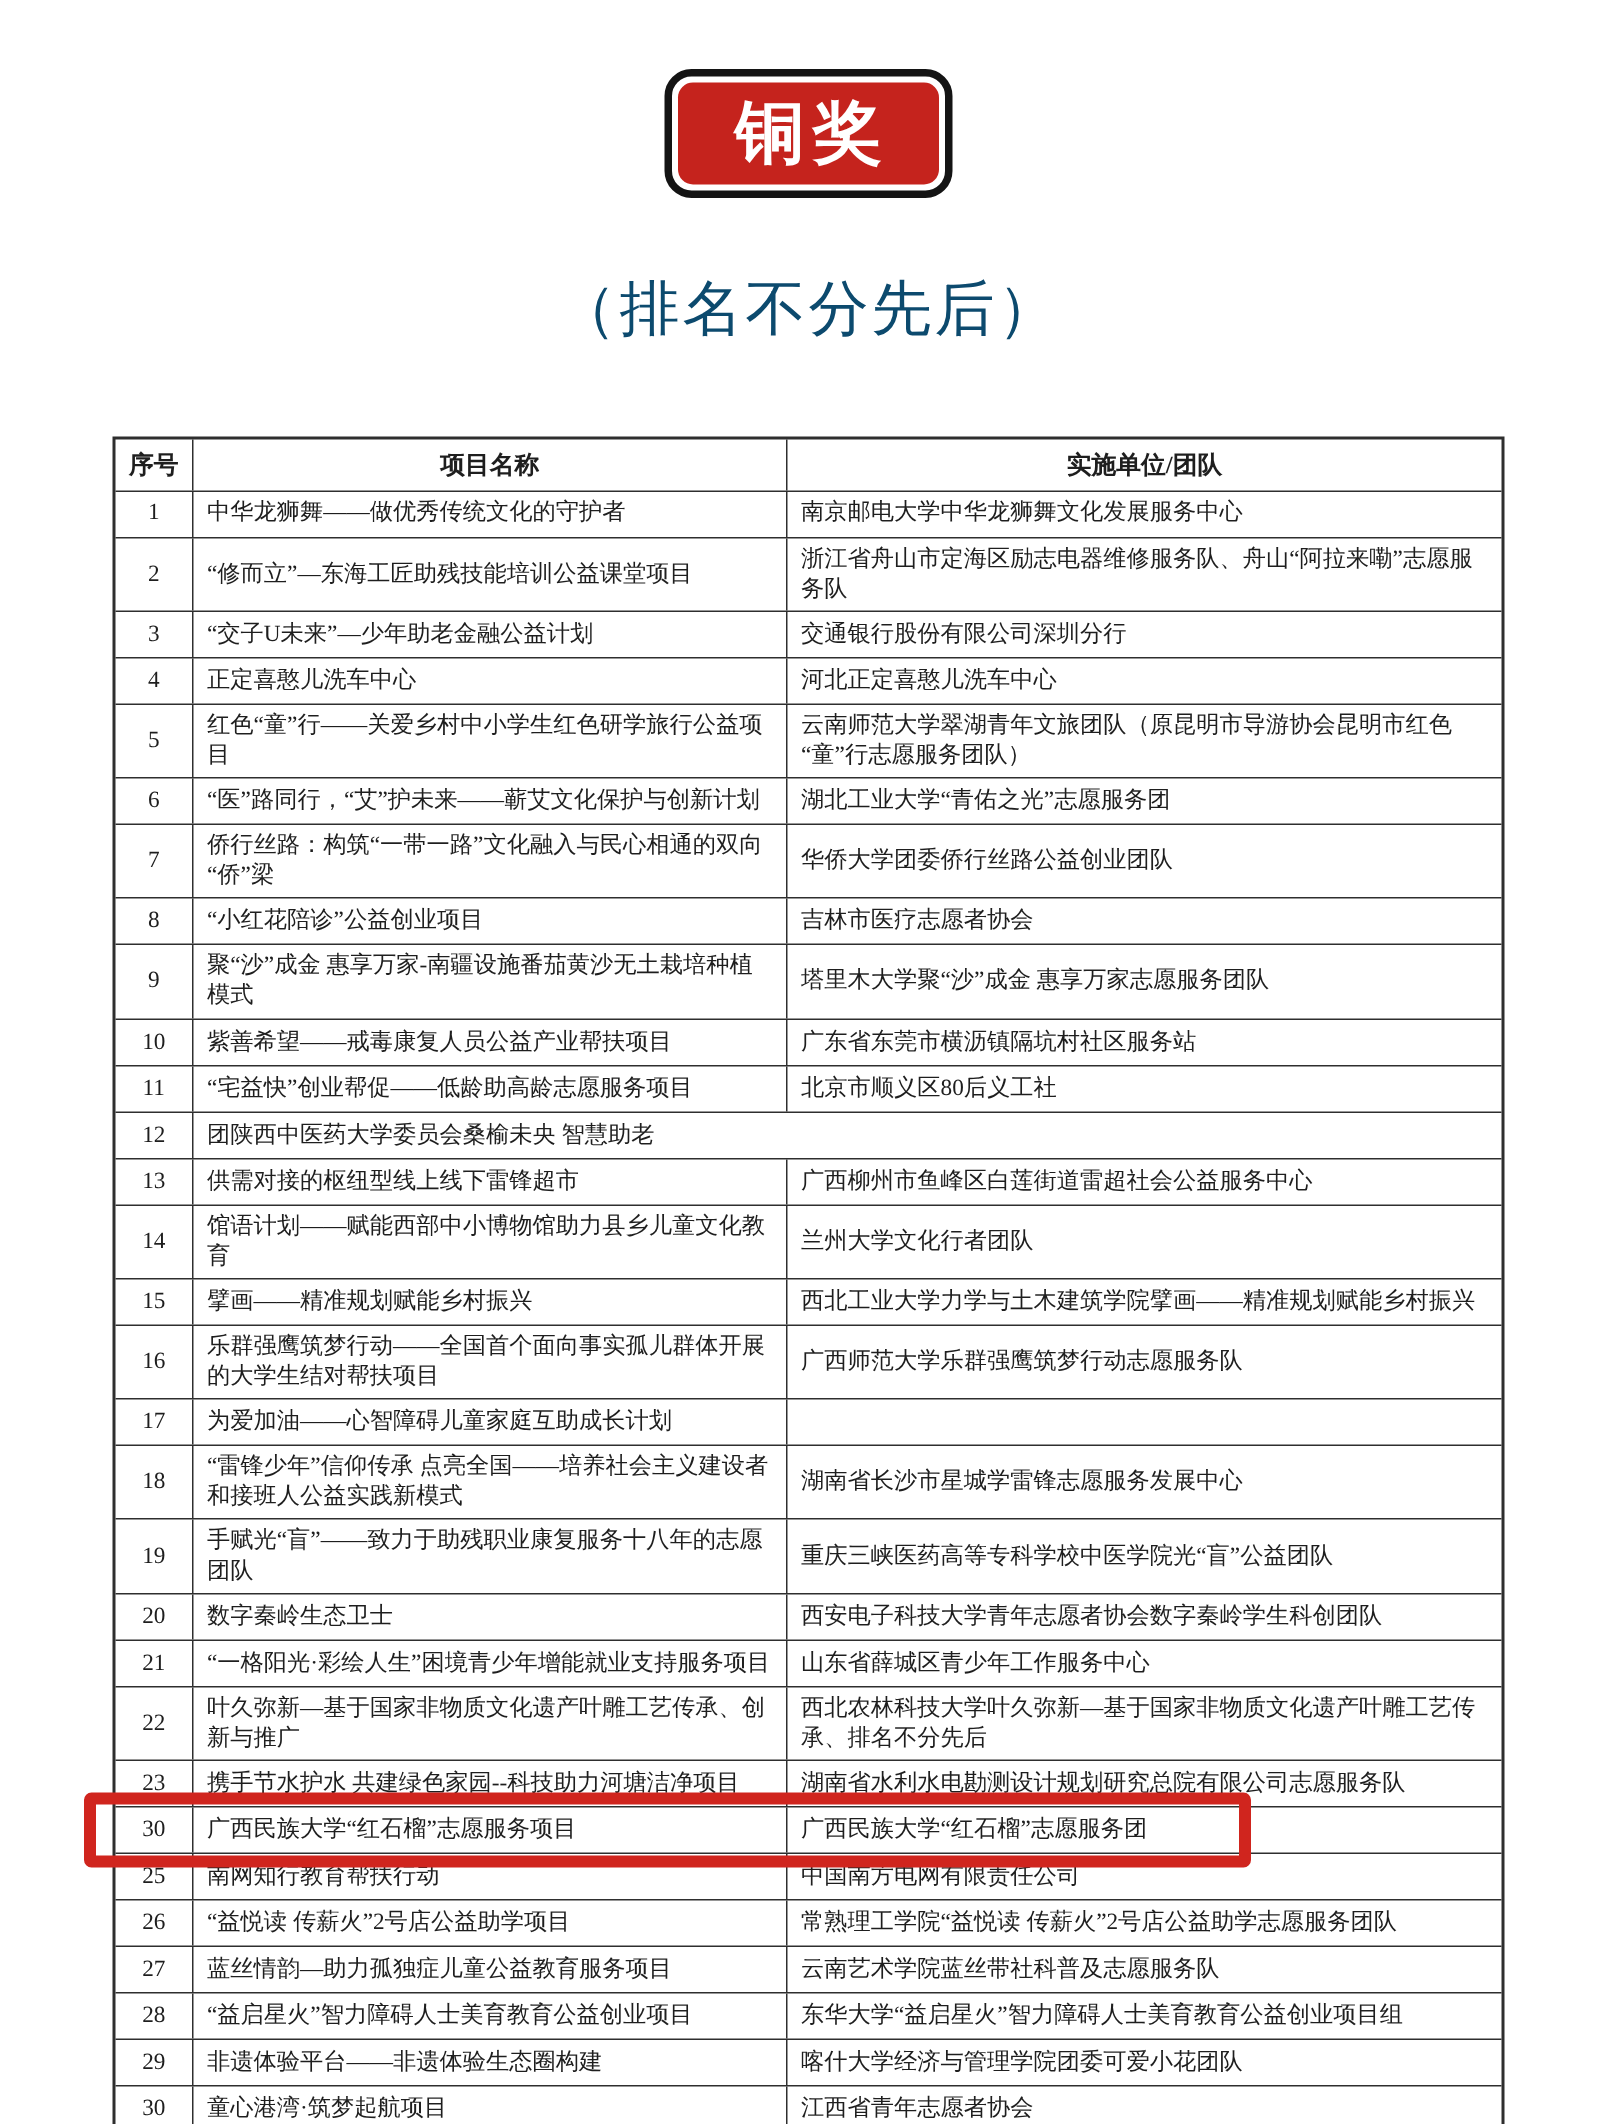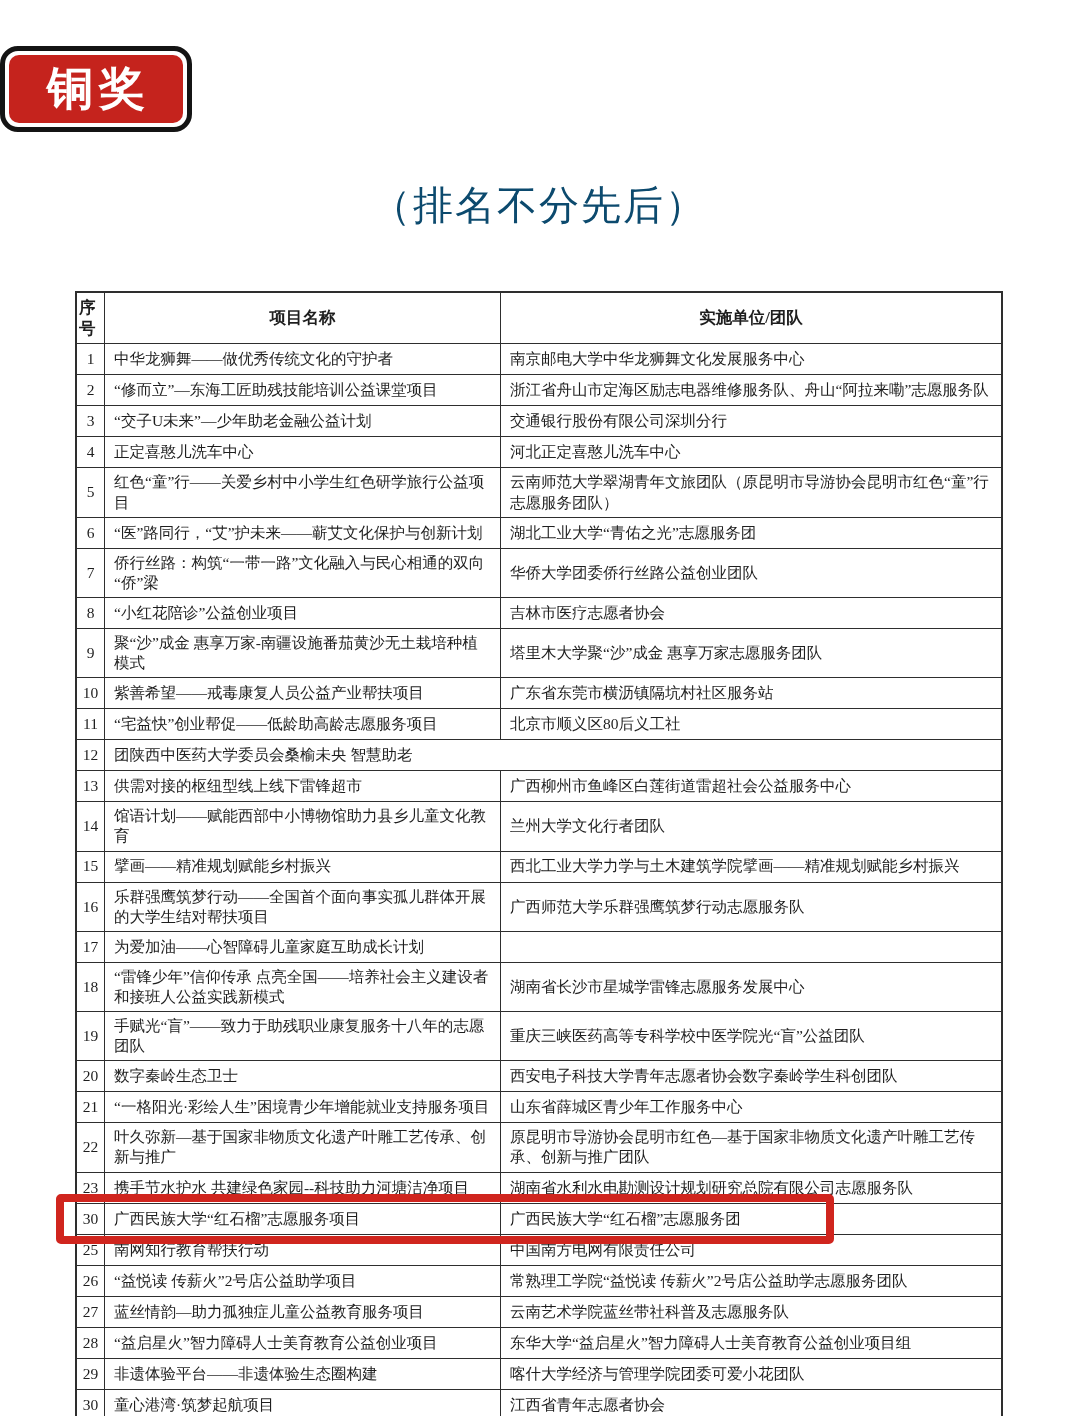--- a/index.html
+++ b/index.html
@@ -10,20 +10,21 @@
   body {
     width: 1078px;
     height: 1416px;
     overflow: hidden;
     font-family: "Liberation Serif", "DejaVu Serif", serif;
     color: #1e1e1e;
     position: relative;
   }
   .badge-wrap {
     display: flex;
+    justify-content: center;
     padding-top: 46px;
   }
   .badge {
     border: 5px solid #141414;
     border-radius: 18px;
     padding: 4px;
     background: #ffffff;
   }
   .badge-inner {
     background: #c5231d;
@@ -61,21 +62,21 @@
   .cell {
     padding: 4px 9px;
     font-size: 15.5px;
     line-height: 1.3;
     border-right: 1px solid #2e2e2e;
     display: flex;
     align-items: center;
     box-sizing: border-box;
   }
   .cell.no {
-    width: 28px;
+    width: 52px;
     justify-content: center;
     padding: 4px 2px;
     flex-shrink: 0;
   }
   .cell.project {
     width: 396px;
     flex-shrink: 0;
   }
   .cell.unit {
     flex: 1;
@@ -238,21 +239,21 @@
 
   <div class="row">
     <div class="cell no">21</div>
     <div class="cell project">“一格阳光·彩绘人生”困境青少年增能就业支持服务项目</div>
     <div class="cell unit">山东省薛城区青少年工作服务中心</div>
   </div>
 
   <div class="row">
     <div class="cell no">22</div>
     <div class="cell project">叶久弥新—基于国家非物质文化遗产叶雕工艺传承、创新与推广</div>
-    <div class="cell unit">原昆明市导游协会昆明市红色—基于国家非物质文化遗产叶雕工艺传承、创新与推广团队</div>
+    <div class="cell unit">西北农林科技大学叶久弥新—基于国家非物质文化遗产叶雕工艺传承、排名不分先后</div>
   </div>
 
   <div class="row">
     <div class="cell no">23</div>
     <div class="cell project">携手节水护水 共建绿色家园--科技助力河塘洁净项目</div>
     <div class="cell unit">湖南省水利水电勘测设计规划研究总院有限公司志愿服务队</div>
   </div>
 
   <div class="row hl-row">
     <div class="cell no">30</div>

